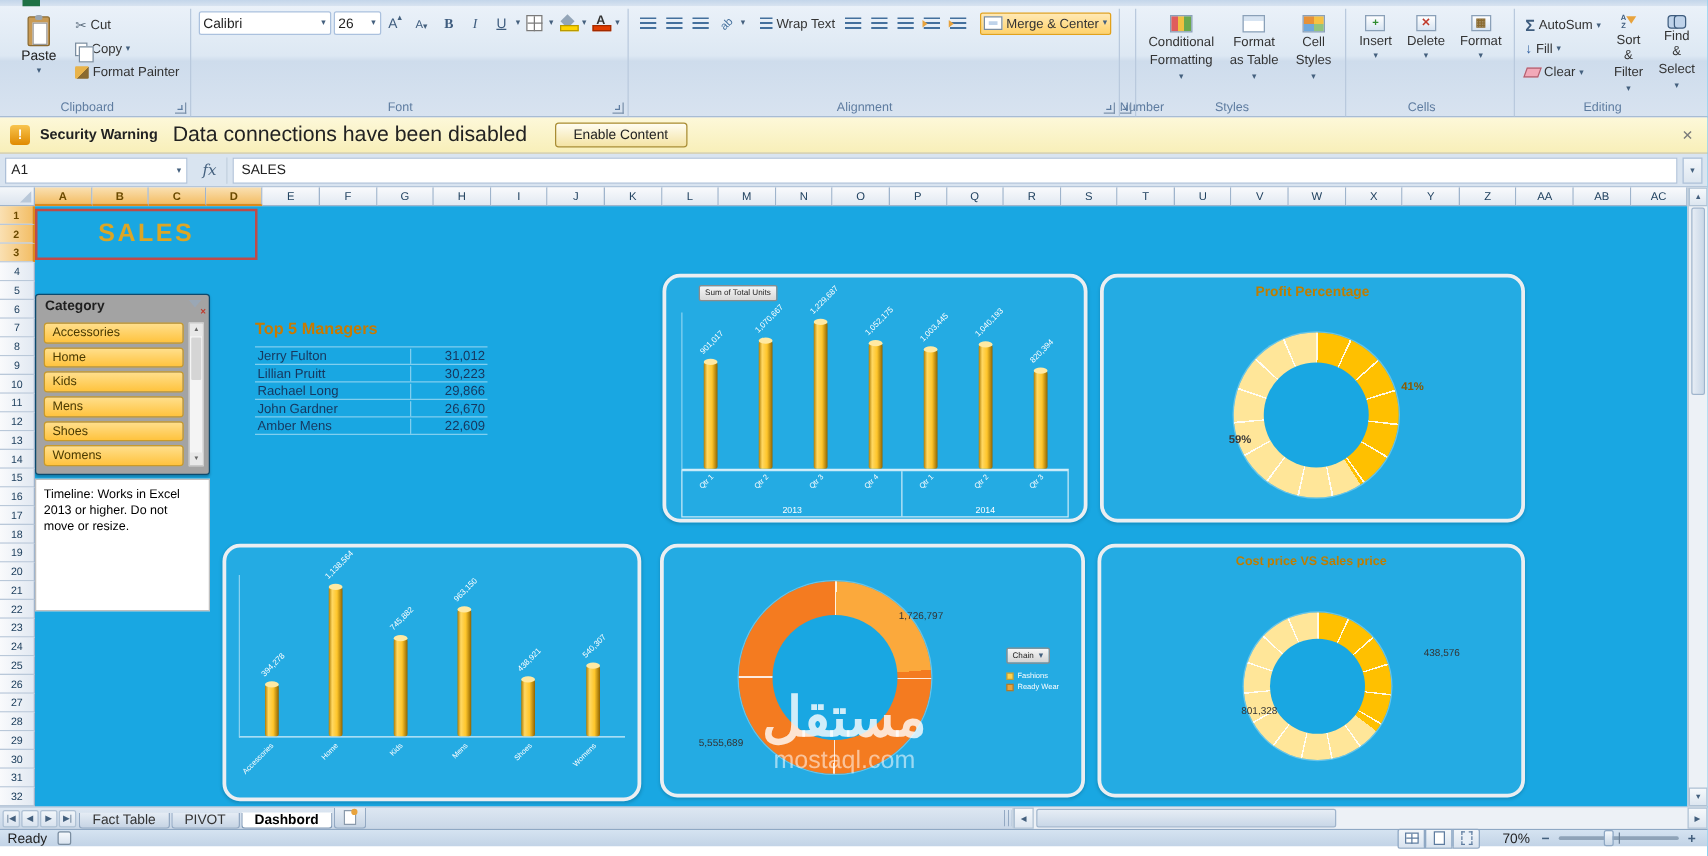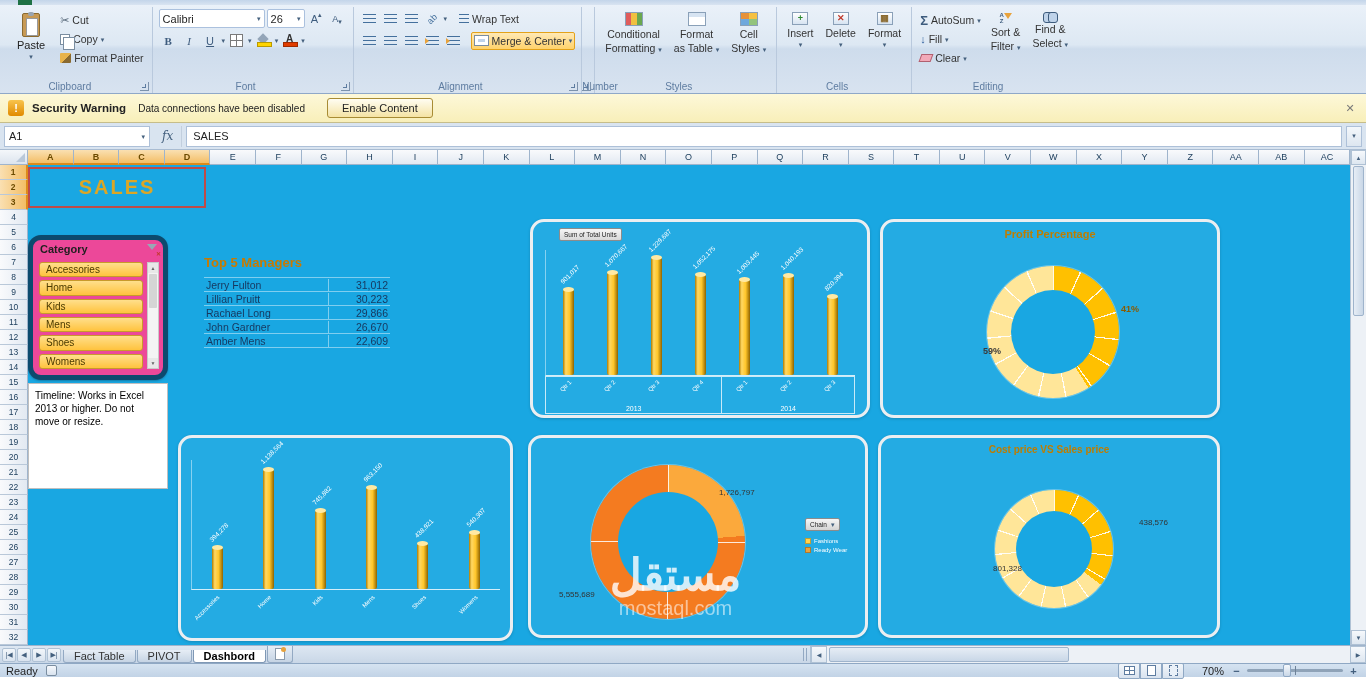--- a/index.html
+++ b/index.html
@@ -24,21 +24,21 @@
 .paste-btn{display:flex;flex-direction:column;align-items:center;gap:2px;padding:3px 8px;border:1px solid transparent;border-radius:3px}
 .clipboard-ico{width:18px;height:24px;background:#C89A54;border:1px solid #8A6A30;border-radius:2px;position:relative}
 .clipboard-ico::after{content:"";position:absolute;left:3px;top:4px;width:10px;height:16px;background:#fff;border:1px solid #999}
 .clipboard-ico::before{content:"";position:absolute;left:5px;top:-2px;width:6px;height:4px;background:#9AA5B1;border-radius:2px}
 .clip-col{display:flex;flex-direction:column;justify-content:flex-start;gap:1px;padding-top:2px}
 .ico-cut{color:#5A6B7C;font-size:11px}
 .ico-copy{width:10px;height:11px;border:1px solid #7A8DA0;background:#fff;position:relative}
 .ico-copy::after{content:"";position:absolute;left:2px;top:2px;width:10px;height:11px;border:1px solid #7A8DA0;background:#fff}
 .ico-brush{width:11px;height:10px;background:linear-gradient(135deg,#E8B34B 0 55%,#8A6A30 55%);border-radius:1px}
 .row{display:flex;align-items:center;gap:2px}
-.fcol{display:flex;flex-direction:column;gap:3px;justify-content:flex-start}
+.fcol{display:flex;gap:3px;justify-content:flex-start}
 .combo{background:#fff;border:1px solid #ABC1DE;border-radius:2px;height:19px;display:flex;align-items:center;justify-content:space-between;padding:0 3px;gap:4px;font-size:11px;color:#1F1F1F}
 .sq{width:19px;height:19px;display:flex;align-items:center;justify-content:center;border-radius:2px;color:#3E5C7E}
 .bold-i{font-weight:bold;font-family:"Liberation Serif",serif}
 .ital-i{font-style:italic;font-family:"Liberation Serif",serif}
 .und-i{text-decoration:underline}
 .ico-border{width:13px;height:13px;border:1px solid #7A7A7A;background:linear-gradient(#7A7A7A,#7A7A7A) center/13px 1px no-repeat,linear-gradient(#7A7A7A,#7A7A7A) center/1px 13px no-repeat,#fff}
 .ico-fill{width:13px;height:13px;position:relative}
 .ico-fill::before{content:"";position:absolute;left:2px;top:1px;width:8px;height:8px;background:#93A5B8;transform:rotate(45deg)}
 .ico-fill::after{content:"";position:absolute;left:0;bottom:0;width:13px;height:3px;background:#FFD400;border:1px solid #B99A00}
 .ico-fontcolor{width:13px;height:13px;position:relative;font-weight:bold;font-size:10px;color:#333;text-align:center;line-height:10px}
@@ -65,21 +65,21 @@
 .ico-sort{display:inline-flex;flex-direction:column;font-size:6px;line-height:6px;color:#3E5C7E;font-weight:bold;position:relative;padding-right:8px}
 .ico-sort::after{content:"";position:absolute;right:0;top:1px;border-left:4px solid transparent;border-right:4px solid transparent;border-top:6px solid #E8A33D}
 .ico-find{width:15px;height:9px;position:relative}
 .ico-find::before,.ico-find::after{content:"";position:absolute;top:0;width:8px;height:9px;border:1.5px solid #3E5C7E;border-radius:3px;background:#BFD3EA}
 .ico-find::before{left:0}.ico-find::after{right:0}
 
 
 .msgbar{height:29px;background:linear-gradient(#FDF8D9,#F8EFB9);border-bottom:1px solid #C6BD8A;display:flex;align-items:center;padding:0 8px;gap:8px}
 .shield{width:16px;height:16px;border-radius:3px;background:linear-gradient(#F8C44E,#E08A00);color:#fff;font-weight:bold;font-size:11px;display:flex;align-items:center;justify-content:center}
 .msg-title{font-weight:bold;font-size:11.5px;color:#222}
-.msg-text{font-size:10px;color:#222;margin-left:4px}
+.msg-text{font-size:17px;color:#222;margin-left:4px}
 .enable-btn{margin-left:14px;height:20px;padding:0 14px;background:linear-gradient(#FFFDF2,#F4E3A4);border:1px solid #A88C34;border-radius:3px;font-size:11px;color:#222;display:flex;align-items:center}
 .msg-close{margin-left:auto;color:#7A7A7A;font-size:11px;width:16px;text-align:center}
 
 
 .fbar{height:27px;background:#D9E4F0;border-bottom:1px solid #A9BCD2;display:flex;align-items:center;padding:2px 4px;gap:4px}
 .namebox{width:146px;height:21px;background:#fff;border:1px solid #ADC0D8;display:flex;align-items:center;justify-content:space-between;padding:0 4px}
 .fx{font-family:"DejaVu Serif",serif;font-style:italic;font-size:12px;color:#44607E;padding:0 8px;border-right:1px solid #C2CFDE;height:21px;display:flex;align-items:center}
 .fvalue{flex:1;height:21px;background:#fff;border:1px solid #ADC0D8;display:flex;align-items:center;padding:0 6px;font-size:11px}
 .fexpand{width:16px;height:21px;background:linear-gradient(#F3F7FB,#DDE6F0);border:1px solid #ADC0D8;display:flex;align-items:center;justify-content:center;color:#44607E;font-size:7px}
 
@@ -95,21 +95,21 @@
 .row-h.sel{background:linear-gradient(90deg,#FAE0B2,#F3BE66);border-right:2px solid #DD8A1B;color:#6B4A00;font-weight:bold}
 .cells{position:absolute;left:28px;top:15px;right:16px;bottom:0;background:#19A7E2;overflow:hidden}
 .v-scroll{position:absolute;right:0;top:0;width:16px;bottom:0;background:#EDF1F6;border-left:1px solid #AFC1D4;display:flex;flex-direction:column}
 .sbtn{height:15px;background:linear-gradient(#F6F9FC,#DDE6F0);border:1px solid #AFC1D4;color:#44607E;font-size:6px;display:flex;align-items:center;justify-content:center}
 .v-thumb{margin:1px 2px;height:150px;background:linear-gradient(90deg,#E6EDF5,#C9D7E7);border:1px solid #9FB4CC;border-radius:2px}
 .v-fill{flex:1}
 
 
 .abs{position:absolute}
 .sales-box{left:0;top:2px;width:178px;height:41px;border:2px solid #BE4B48;display:flex;align-items:center;justify-content:center;font-size:20px;font-weight:bold;letter-spacing:2px;color:#DCA625}
-.slicer{left:0;top:70px;width:140px;height:145px;background:#ec4899;border:5px solid #0c4a6e;border-radius:13px;box-shadow:0 1px 2px rgba(0,0,0,.25)}
+.slicer{left:0;top:70px;width:140px;height:145px;background:#a3a3a3;border:1px solid #0c4a6e;border-radius:3px;box-shadow:0 1px 2px rgba(0,0,0,.25)}
 .slicer-h{position:absolute;left:7px;top:3px;font-size:11px;font-weight:bold;color:#1F1F1F}
 .slicer-clear{position:absolute;right:4px;top:4px;width:12px;height:11px}
 .slicer-clear::before{content:"";position:absolute;left:0;top:0;border-left:5px solid transparent;border-right:5px solid transparent;border-top:6px solid #9AA7B5}
 .slicer-clear::after{content:"✕";position:absolute;right:-2px;bottom:-2px;font-size:6px;color:#C0392B;font-weight:bold}
 .slicer-items{position:absolute;left:6px;top:22px;right:20px;bottom:6px;display:flex;flex-direction:column;gap:3px}
 .slicer-item{height:17px;border:1px solid #C89A2B;border-radius:3px;background:linear-gradient(#FFDF8C,#FFC33E);font-size:10px;color:#4A3A00;display:flex;align-items:center;padding-left:6px}
 .slicer-sb{position:absolute;right:4px;top:22px;bottom:6px;width:12px;border:1px solid #C9C9C9;background:#F4F4F4;display:flex;flex-direction:column;align-items:stretch}
 .slicer-sb .sa{height:10px;font-size:5px;color:#666;display:flex;align-items:center;justify-content:center;background:#E8E8E8}
 .slicer-sb .st{flex:1}
 .slicer-sb .sth{height:34px;margin:1px;background:#D5D5D5;border-radius:1px}

